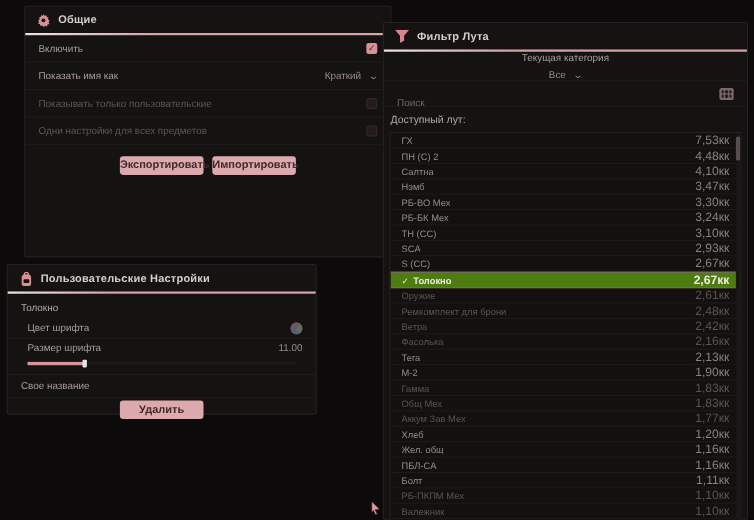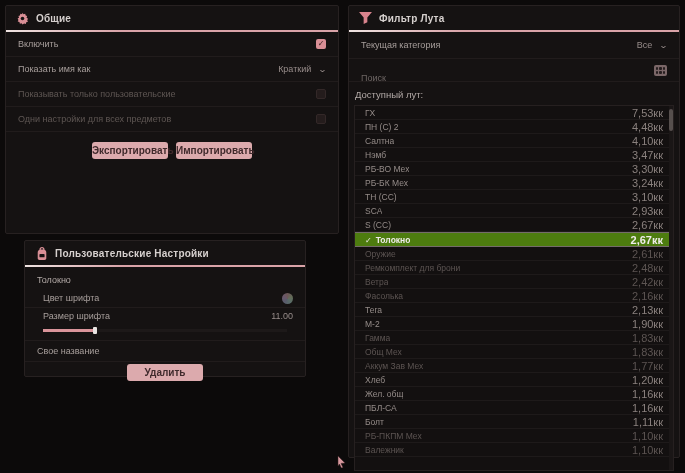--- a/index.html
+++ b/index.html
@@ -72,21 +72,21 @@
   .loot-row.selected .loot-name,.loot-row.selected .loot-val{
     color:#efecea;font-weight:bold;}
   .check-mark{color:#efecea;font-size:8px;margin-right:4px;}
   .vscroll{position:absolute;top:0;right:0;width:4px;height:100%;background:#1a1616;}
   .vscroll .thumb{position:absolute;top:3px;right:0;width:4px;height:22px;background:#564f4d;border-radius:2px;}
   .cursor{position:absolute;left:337px;top:456px;width:9px;height:12px;}
 </style>
 </head>
 <body>
 
-<div class="panel" style="left:5px;top:5px;width:334px;height:229px;">
+<div class="panel" style="left:22px;top:5px;width:334px;height:229px;">
   <div class="panel-header">
     <span class="hicon">
       <svg width="13" height="13" viewBox="0 0 16 16">
         <path fill="#d98f96" d="M8 1l1.2 1.8 2.1-.6.6 2.1L13.7 5 13 7l1.8 1.2-1 1.9.9 2-2.1.6-.6 2.1-2-0.7L8 15.5l-1.2-1.8-2 .7-.6-2.1-2.1-.6.9-2-1-1.9L3.8 7 3 5l1.8-.7.6-2.1 2.1.6z"></path>
         <circle cx="8" cy="8" r="2.2" fill="#151212"></circle>
       </svg>
     </span>
     <span class="panel-title">Общие</span>
   </div>
   <div class="row">
@@ -107,21 +107,21 @@
   <div class="row">
     <span class="lbl dim">Одни настройки для всех предметов</span>
     <span class="checkbox off"></span>
   </div>
   <div class="btnrow">
     <button class="pinkbtn">Экспортировать</button>
     <button class="pinkbtn">Импортировать</button>
   </div>
 </div>
 
-<div class="panel" style="left:24px;top:240px;width:282px;height:137px;">
+<div class="panel" style="left:6px;top:240px;width:282px;height:137px;">
   <div class="panel-header">
     <span class="hicon">
       <svg width="12" height="13" viewBox="0 0 14 15">
         <path fill="#d98f96" d="M4 3c0-1.7 1.3-3 3-3s3 1.3 3 3c1.2.5 2 1.7 2 3v7c0 1.1-.9 2-2 2H4c-1.1 0-2-.9-2-2V6c0-1.3.8-2.5 2-3zm1.5-.3h3C8.4 1.9 7.8 1.3 7 1.3s-1.4.6-1.5 1.4z"></path>
         <rect x="4" y="8" width="6" height="4" rx="1" fill="#151212"></rect>
       </svg>
     </span>
     <span class="panel-title">Пользовательские Настройки</span>
   </div>
   <div class="sect-lbl">Толокно</div>
@@ -140,30 +140,30 @@
   </div>
   <div class="row" style="border-top:1px solid #211c1c;height:20px;">
     <span class="lbl">Свое название</span>
     <span class="val"></span>
   </div>
   <div class="btnrow" style="margin-top:2px;">
     <button class="pinkbtn">Удалить</button>
   </div>
 </div>
 
-<div class="panel" style="left:348px;top:5px;width:332px;height:453px;">
+<div class="panel" style="left:348px;top:20px;width:332px;height:453px;">
   <div class="panel-header">
     <span class="hicon">
       <svg width="13" height="12" viewBox="0 0 14 13">
         <path fill="#d9838d" d="M0 0h14L9 6v5l-4 2V6z"></path>
       </svg>
     </span>
     <span class="panel-title">Фильтр Лута</span>
   </div>
-  <div class="row" style="height:26px;">
+  <div class="row" style="height:26px;flex-direction:column;">
     <span class="lbl">Текущая категория</span>
     <span class="val">
       <span>Все</span>
       <span class="chev">⌄</span>
     </span>
   </div>
   <div class="row search-row" style="height:22px;">
     <span class="lbl">Поиск</span>
     <span class="kbd-icon">
       <i></i>

